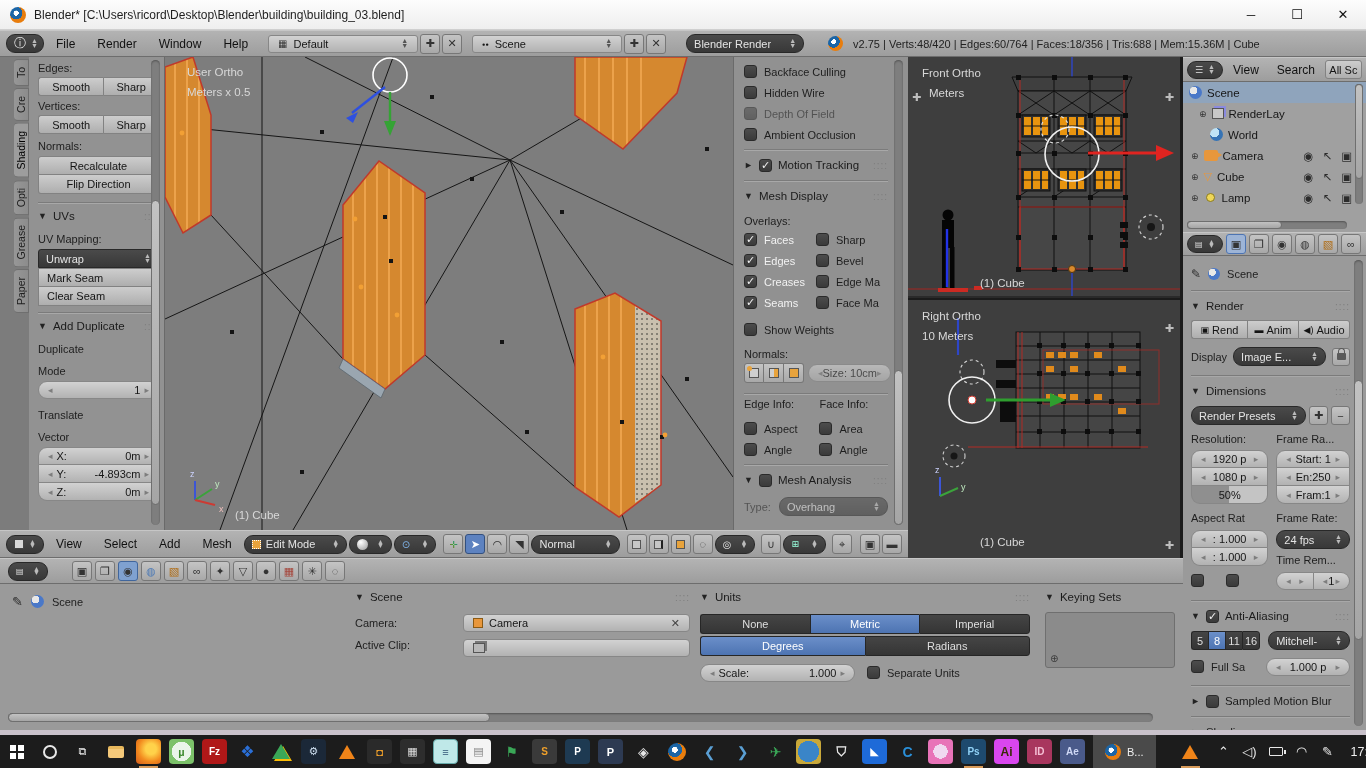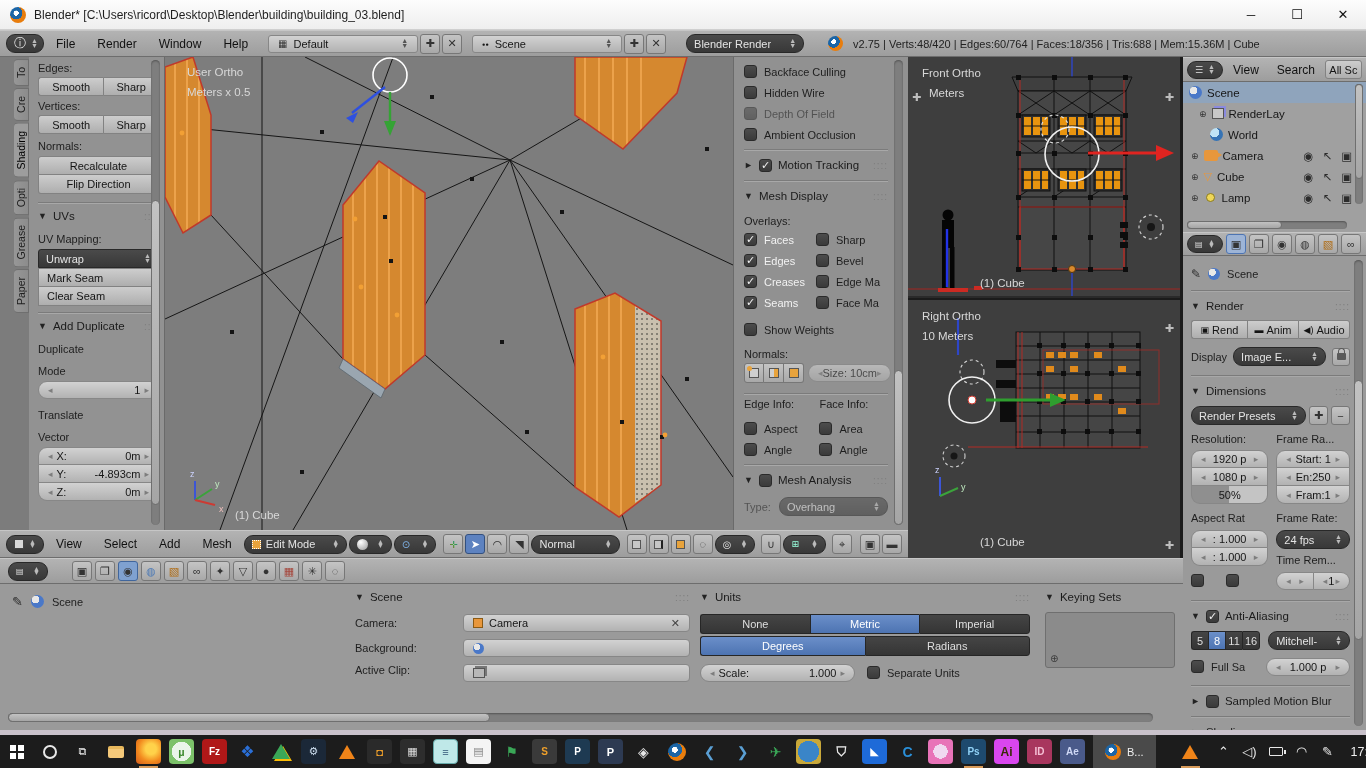--- a/index.html
+++ b/index.html
@@ -946,26 +946,20 @@
         <span class="dots">::::</span>
     </div>
     <div style="display:flex;align-items:center;margin-top:6px">
       <span class="lbl" style="width:108px">Camera:</span>
       <span class="fld" style="flex:1;border-radius:4px;gap:6px">
         <span style="width:10px;height:10px;background:#e8973c;border:1px solid #8a5a14"></span>
         <span>Camera</span>
         <span style="margin-left:auto;color:#444">✕</span>
       </span>
     </div>
-    <div style="display:flex;align-items:center;margin-top:7px">
-      <span class="lbl" style="width:108px">Background:</span>
-      <span class="fld" style="flex:1;border-radius:4px;gap:6px">
-        <span style="width:11px;height:11px;border-radius:50%;background:radial-gradient(circle at 35% 35%,#e8e8e8 0 32%,#4a78c8 33%)"></span>
-      </span>
-    </div>
     <div style="display:flex;align-items:flex-start;margin-top:7px">
       <span class="lbl" style="width:108px">Active Clip:</span>
       <span class="fld" style="flex:1;border-radius:4px;gap:6px">
         <span style="width:12px;height:10px;background:#b8b8b8;border:1px solid #555;box-shadow:2px -2px 0 #777"></span>
       </span>
     </div>
   </div>
 
   <div style="position:absolute;left:700px;top:2px;width:330px">
     <div class="phead">

